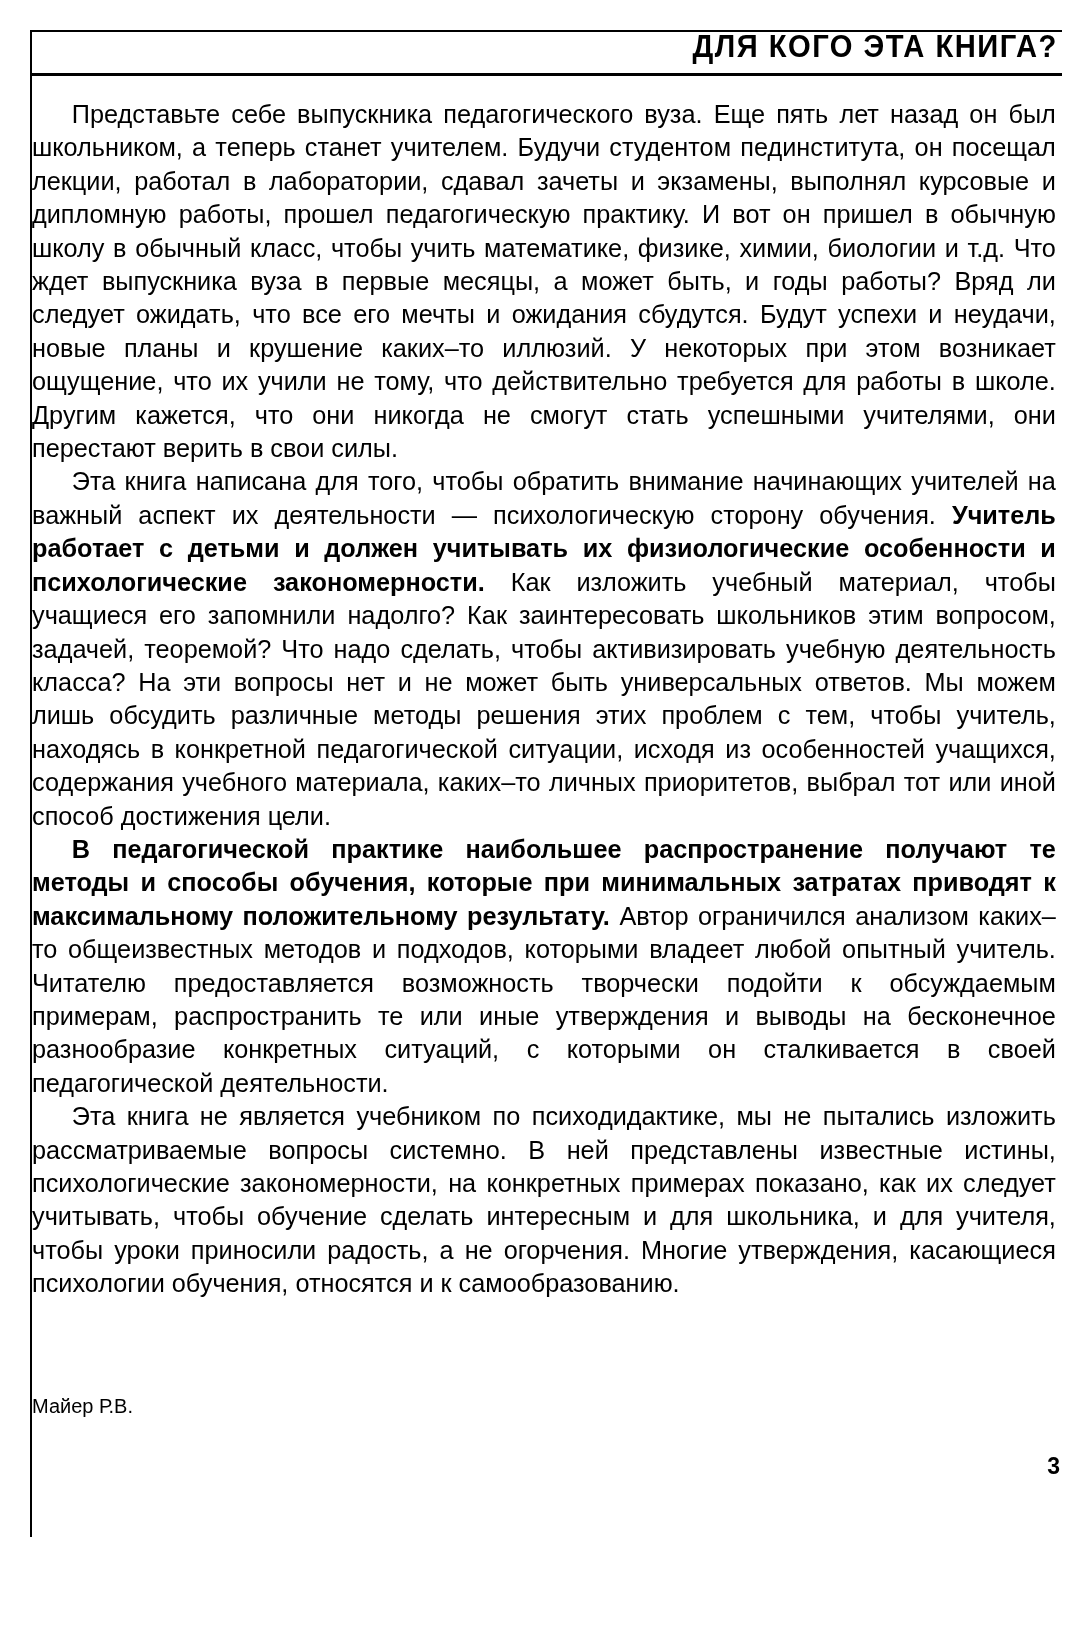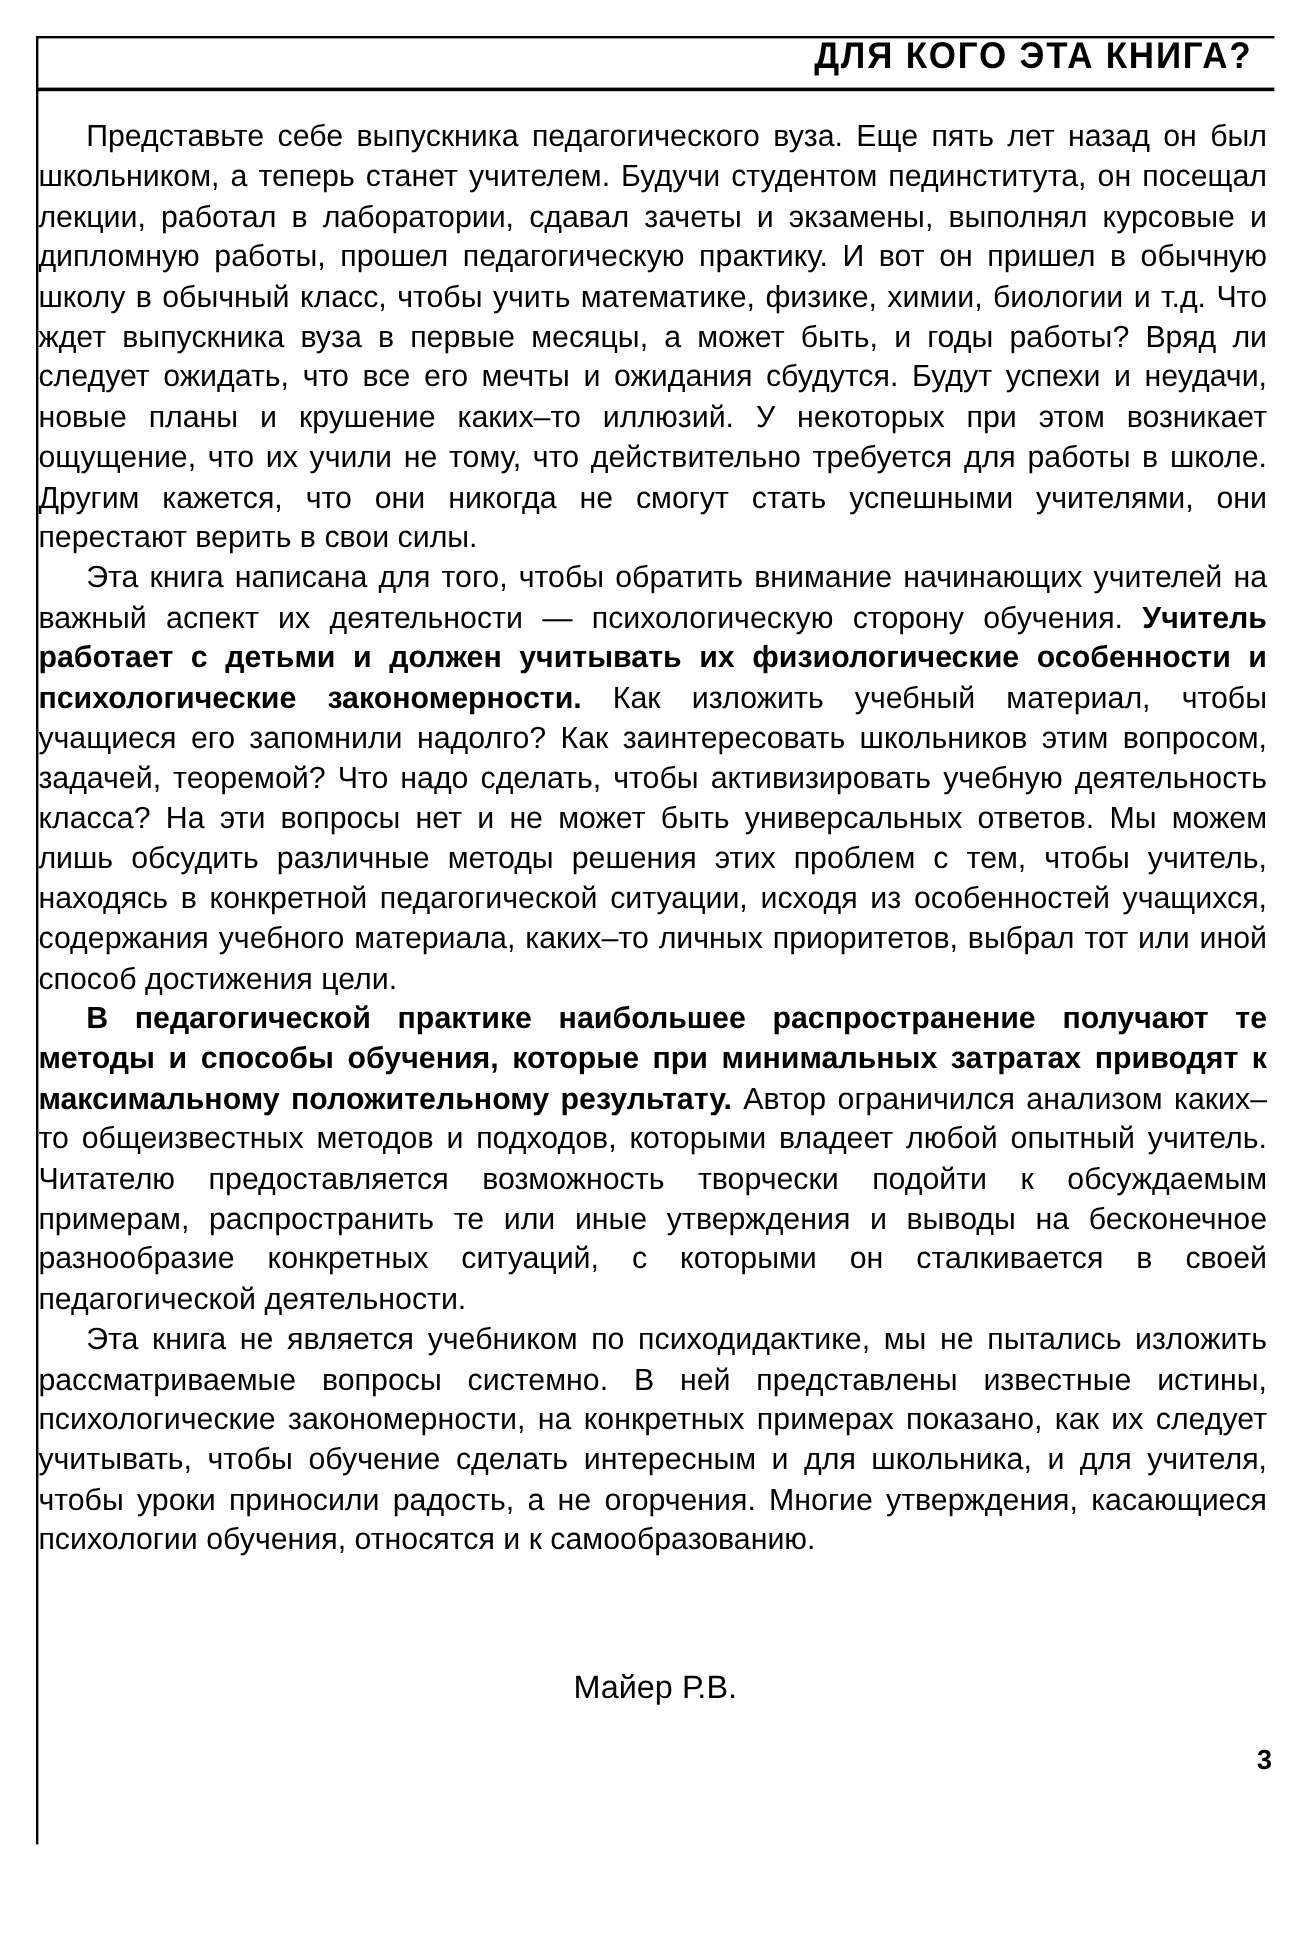--- a/index.html
+++ b/index.html
@@ -42,21 +42,21 @@
     left: 30px;
     top: 73px;
     width: 1032px;
     height: 3px;
     background: #000;
   }
 
   
   .header-band {
     position: absolute;
-    left: 16px;
+    left: 30px;
     top: 20px;
     width: 1030px;
     height: 52px;
     display: flex;
     align-items: center;
     justify-content: flex-end;
   }
   .header-title {
     font-weight: bold;
     font-size: 31px;
@@ -91,22 +91,22 @@
   p.para b {
     font-weight: bold;
   }
 
   
   .signature {
     position: absolute;
     left: 32px;
     top: 1390px;
     width: 1028px;
-    text-align: center;
-    font-size: 27px;
+    text-align: left;
+    font-size: 20px;
     line-height: 33.4px;
   }
   .folio {
     position: absolute;
     left: 32px;
     top: 1455px;
     width: 1028px;
     text-align: right;
     font-size: 23px;
     font-weight: bold;

